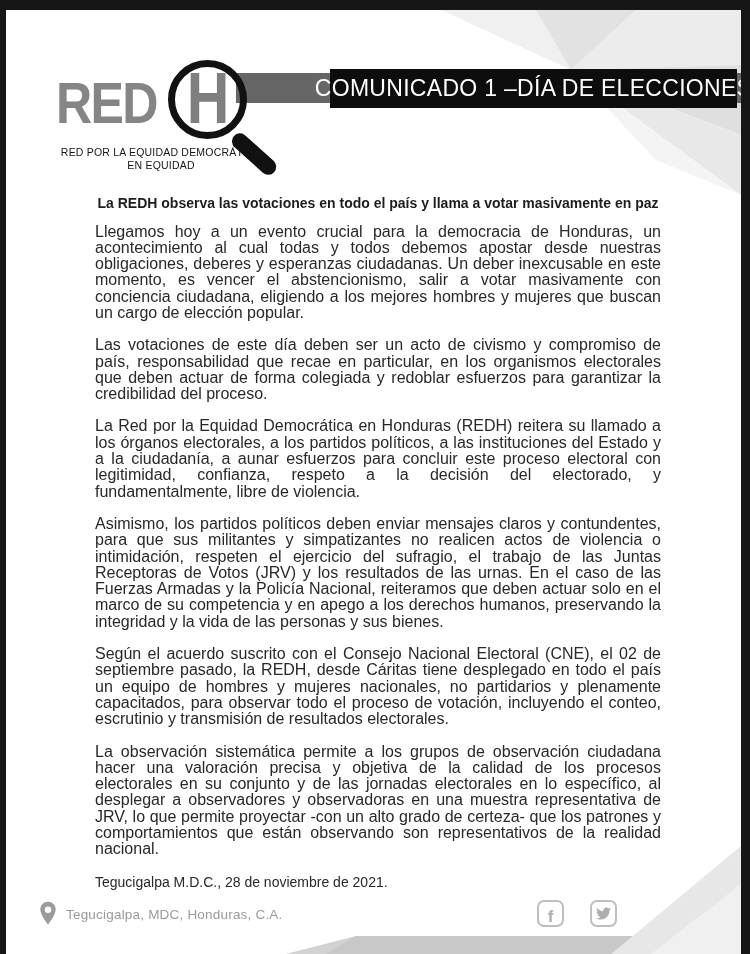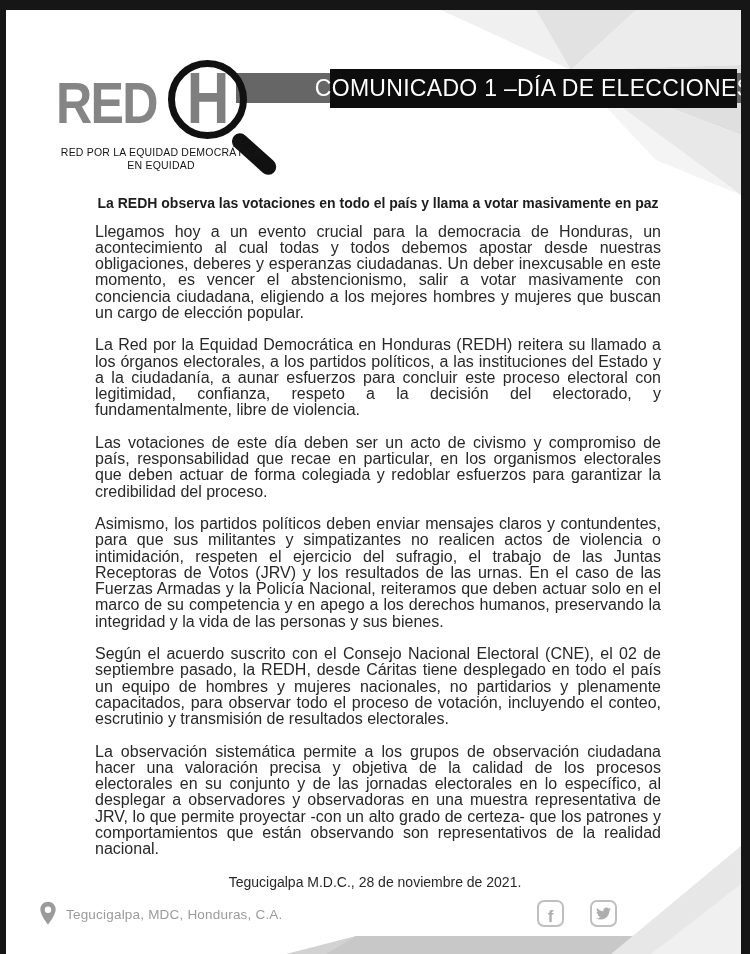--- a/index.html
+++ b/index.html
@@ -62,21 +62,21 @@
   }
   .doc-title{
     font-size:14px;font-weight:bold;color:#1d1d1d;
     text-align:center;line-height:17.5px;margin:8px 0 11px 0;
   }
   .content p{
     font-size:16px;line-height:16.3px;color:#282828;
     text-align:justify;margin:0 0 16px 0;
   }
   .dateline{
-    font-size:14px;color:#282828;text-align:center;padding-right:6px;
+    font-size:14px;color:#282828;text-align:left;padding-right:6px;
   }
   
   .footer{position:absolute;left:0;top:888px;width:735px;height:40px;z-index:6;text-decoration:underline;}
   .pin{position:absolute;left:32px;top:3px;}
   .footer-loc{
     position:absolute;left:60px;top:9px;
     font-size:13.5px;color:#9b9b9b;letter-spacing:0.2px;
   }
   .social{
     position:absolute;left:531px;top:2px;width:90px;height:28px;
@@ -127,22 +127,22 @@
     </div>
     <div class="tagline">
       <div>RED POR LA EQUIDAD DEMOCRÁTICA</div>
       <div>EN EQUIDAD</div>
     </div>
   </div>
 
   <div class="content">
     <h1 class="doc-title">La REDH observa las votaciones en todo el país y llama a votar masivamente en paz</h1>
     <p>Llegamos hoy a un evento crucial para la democracia de Honduras, un acontecimiento al cual todas y todos debemos apostar desde nuestras obligaciones, deberes y esperanzas ciudadanas. Un deber inexcusable en este momento, es vencer el abstencionismo, salir a votar masivamente con conciencia ciudadana, eligiendo a los mejores hombres y mujeres que buscan un cargo de elección popular.</p>
+    <p>Las votaciones de este día deben ser un acto de civismo y compromiso de país, responsabilidad que recae en particular, en los organismos electorales que deben actuar de forma colegiada y redoblar esfuerzos para garantizar la credibilidad del proceso.</p>
     <p>La Red por la Equidad Democrática en Honduras (REDH) reitera su llamado a los órganos electorales, a los partidos políticos, a las instituciones del Estado y a la ciudadanía, a aunar esfuerzos para concluir este proceso electoral con legitimidad, confianza, respeto a la decisión del electorado, y fundamentalmente, libre de violencia.</p>
-    <p>Las votaciones de este día deben ser un acto de civismo y compromiso de país, responsabilidad que recae en particular, en los organismos electorales que deben actuar de forma colegiada y redoblar esfuerzos para garantizar la credibilidad del proceso.</p>
     <p>Asimismo, los partidos políticos deben enviar mensajes claros y contundentes, para que sus militantes y simpatizantes no realicen actos de violencia o intimidación, respeten el ejercicio del sufragio, el trabajo de las Juntas Receptoras de Votos (JRV) y los resultados de las urnas. En el caso de las Fuerzas Armadas y la Policía Nacional, reiteramos que deben actuar solo en el marco de su competencia y en apego a los derechos humanos, preservando la integridad y la vida de las personas y sus bienes.</p>
     <p>Según el acuerdo suscrito con el Consejo Nacional Electoral (CNE), el 02 de septiembre pasado, la REDH, desde Cáritas tiene desplegado en todo el país un equipo de hombres y mujeres nacionales, no partidarios y plenamente capacitados, para observar todo el proceso de votación, incluyendo el conteo, escrutinio y transmisión de resultados electorales.</p>
     <p>La observación sistemática permite a los grupos de observación ciudadana hacer una valoración precisa y objetiva de la calidad de los procesos electorales en su conjunto y de las jornadas electorales en lo específico, al desplegar a observadores y observadoras en una muestra representativa de JRV, lo que permite proyectar -con un alto grado de certeza- que los patrones y comportamientos que están observando son representativos de la realidad nacional.</p>
     <div class="dateline">Tegucigalpa M.D.C., 28 de noviembre de 2021.</div>
   </div>
 
   <div class="footer">
     <svg class="pin" width="20" height="25" viewBox="0 0 24 30">
       <path fill="#9b9b9b" d="M12 1C6.9 1 2.8 5.1 2.8 10.2c0 6.9 9.2 18.1 9.2 18.1s9.2-11.2 9.2-18.1C21.2 5.1 17.1 1 12 1zm0 13.4a3.9 3.9 0 1 1 0-7.8 3.9 3.9 0 0 1 0 7.8z"></path>
     </svg>

